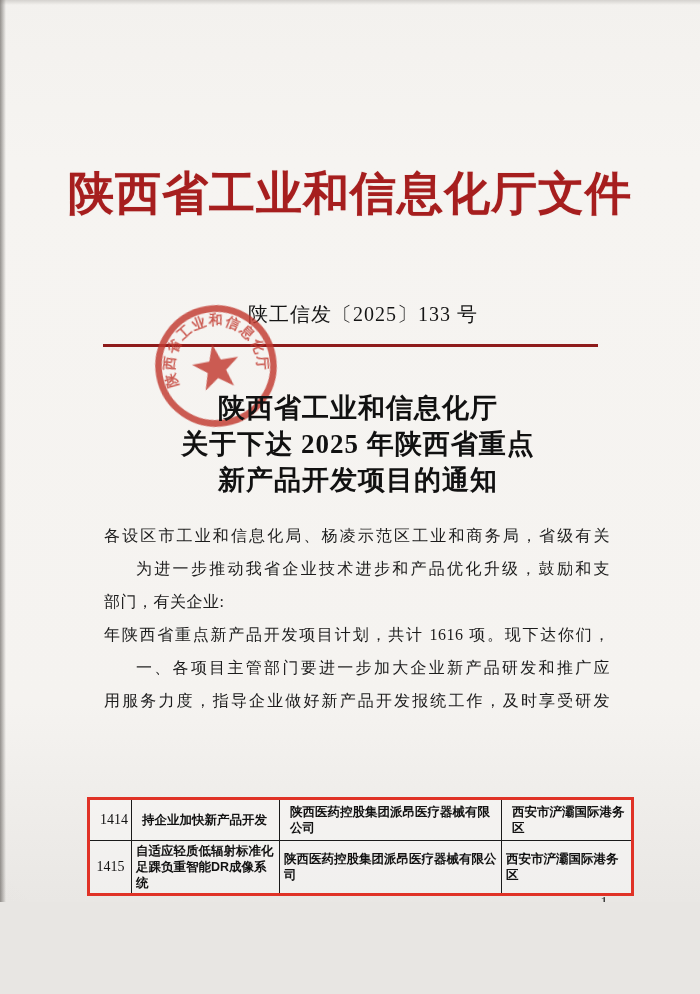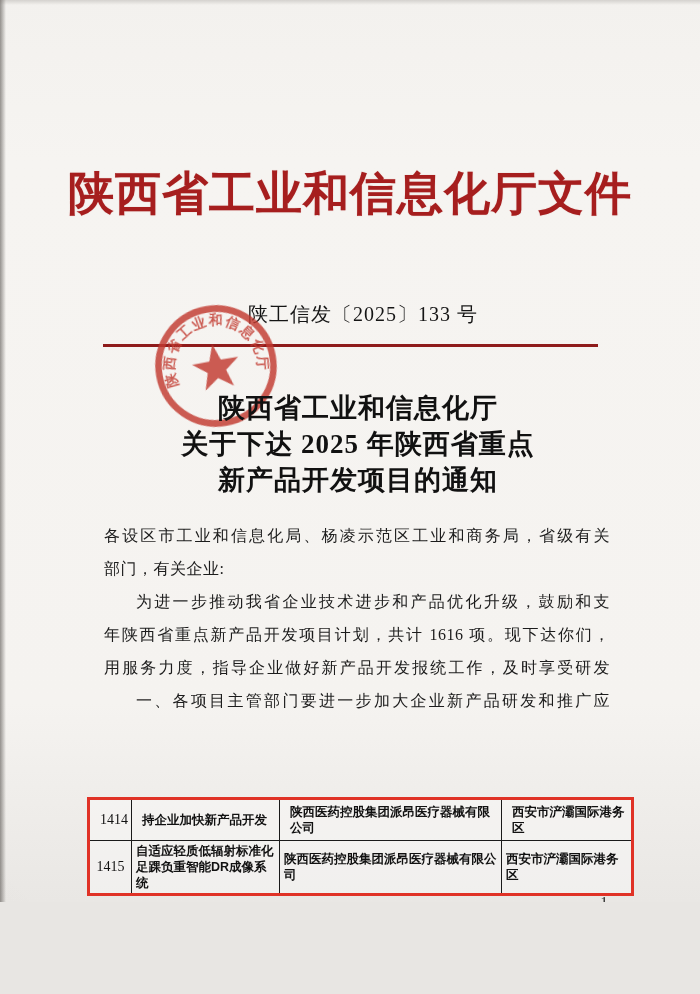--- a/index.html
+++ b/index.html
@@ -124,25 +124,25 @@
   </svg>
 
   <div class="doc-title">
     <div>陕西省工业和信息化厅</div>
     <div>关于下达 2025 年陕西省重点</div>
     <div>新产品开发项目的通知</div>
   </div>
 
   <div class="body-text">
     <div class="body-line full">各设区市工业和信息化局、杨凌示范区工业和商务局，省级有关</div>
+    <div class="body-line full indent">为进一步推动我省企业技术进步和产品优化升级，鼓励和支</div>
     <div class="body-line">部门，有关企业:</div>
-    <div class="body-line full indent">为进一步推动我省企业技术进步和产品优化升级，鼓励和支</div>
     <div class="body-line full">年陕西省重点新产品开发项目计划，共计 1616 项。现下达你们，</div>
+    <div class="body-line full indent">一、各项目主管部门要进一步加大企业新产品研发和推广应</div>
     <div class="body-line full">用服务力度，指导企业做好新产品开发报统工作，及时享受研发</div>
-    <div class="body-line full indent">一、各项目主管部门要进一步加大企业新产品研发和推广应</div>
   </div>
 
   <table class="project-table">
     <colgroup>
       <col style="width:43px">
         <col style="width:148px">
         <col style="width:222px">
         <col style="width:131px">
     </colgroup>
     <tbody>

